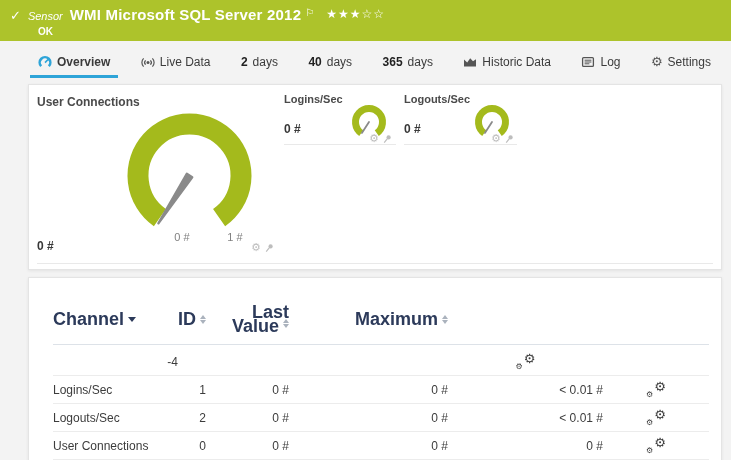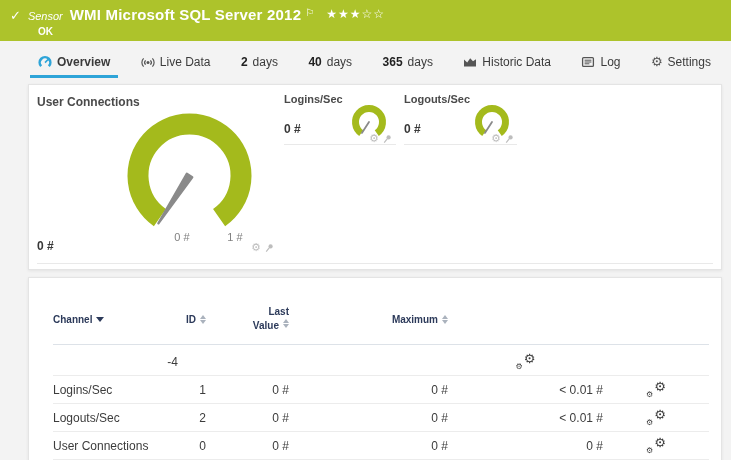--- a/index.html
+++ b/index.html
@@ -46,21 +46,21 @@
   .w-value { position:absolute; font-size:12px; font-weight:bold; color:#383838; }
   .scale-lbl { position:absolute; width:40px; text-align:center; font-size:11px; color:#808080; }
   .sep { position:absolute; height:1px; background:#e9e9e9; }
   .mini-icons { position:absolute; display:flex; align-items:center; gap:3px; color:#bdbdbd; }
   .mini-icons .g { font-size:11px; line-height:1; cursor:pointer; }
   .mini-icons svg { cursor:pointer; }
   
   .tbl-head {
     position:absolute; left:24px; right:12px; top:18px; height:46px;
     display:grid; grid-template-columns:125px 28px 83px 159px 155px 1fr;
-    align-items:center; font-size:10px; font-weight:bold; color:#2c3a5a;
+    align-items:center; font-size:18px; font-weight:bold; color:#2c3a5a;
   }
   .tbl-head .cell { display:flex; align-items:center; justify-content:flex-end; gap:4px; cursor:pointer; }
   .tbl-head .cell.first { justify-content:flex-start; }
   .tbl-head .two-line { flex-direction:column; align-items:flex-end; gap:0; line-height:14px; }
   .tbl-head .vrow { display:flex; gap:4px; }
   .carets { display:inline-flex; flex-direction:column; gap:1px; }
   .car-up { width:0; height:0; border-left:3px solid transparent; border-right:3px solid transparent; border-bottom:4px solid #aab2bd; }
   .car-dn { width:0; height:0; border-left:3px solid transparent; border-right:3px solid transparent; border-top:4px solid #aab2bd; }
   .sorted-dn { width:0; height:0; border-left:4px solid transparent; border-right:4px solid transparent; border-top:5px solid #2c3a5a; }
   .head-sep { position:absolute; left:24px; right:12px; top:66px; height:1px; background:#dde2e8; }

